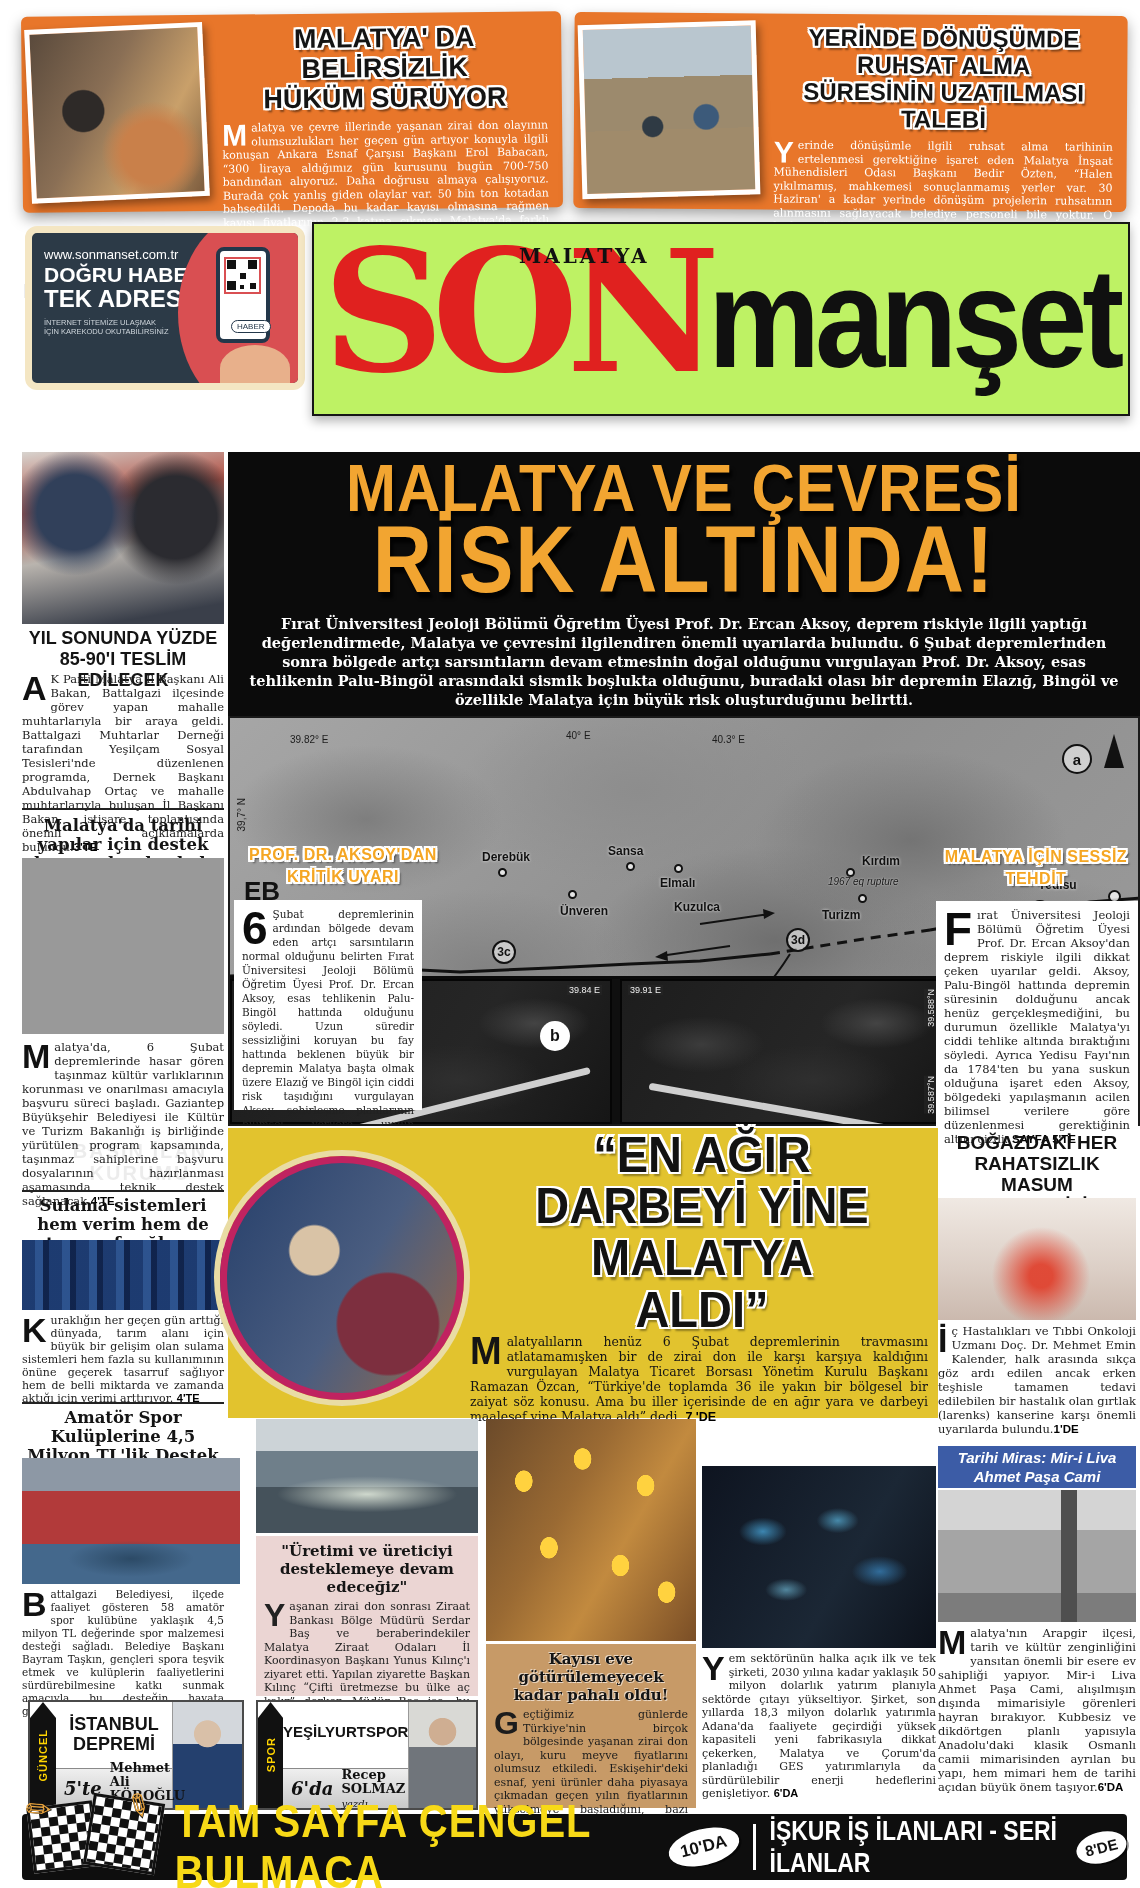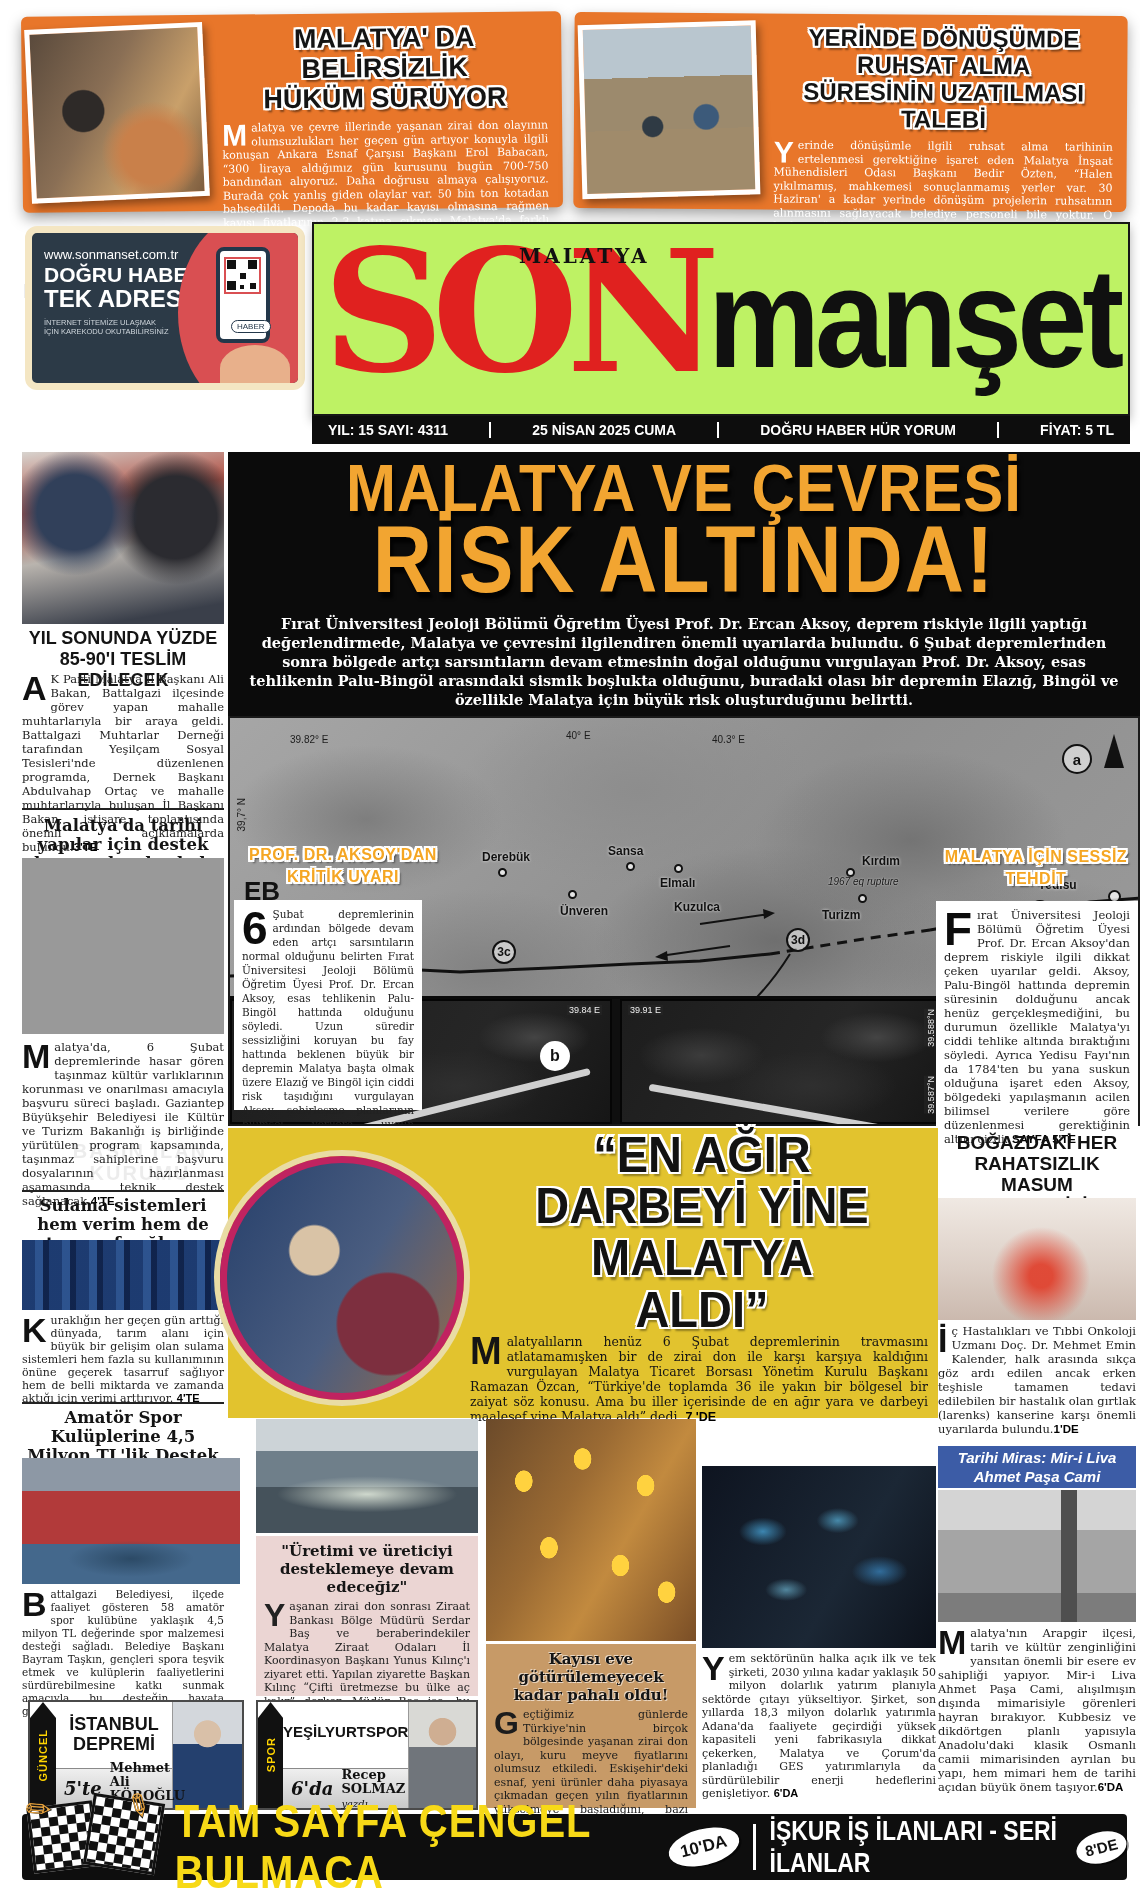--- a/index.html
+++ b/index.html
@@ -82,21 +82,21 @@
       radial-gradient(ellipse 300px 160px at 60% 55%, #6f6f6f, transparent 60%),
       radial-gradient(ellipse 280px 150px at 88% 62%, #7a7a7a, transparent 62%),
       linear-gradient(135deg,#a6a6a6,#8f8f8f 50%,#9c9c9c); }
   .map-lab { position:absolute; font:bold 12px "Liberation Sans",sans-serif; color:#111; text-shadow:0 0 3px rgba(255,255,255,.8); }
   .map-coord { position:absolute; font:10px "Liberation Sans",sans-serif; color:#1c1c1c; }
   .map-dot { position:absolute; width:9px; height:9px; border:2px solid #111; border-radius:50%; background:rgba(255,255,255,.75); }
   .map-circ { position:absolute; width:24px; height:24px; border:2px solid #111; border-radius:50%; background:rgba(255,255,255,.55);
               font:bold 12px/21px "Liberation Sans",sans-serif; text-align:center; color:#111; }
   .map-ital { position:absolute; font:italic 10px "Liberation Sans",sans-serif; color:#161616; text-shadow:0 0 2px rgba(255,255,255,.7); }
   .north { position:absolute; right:14px; top:16px; width:0; height:0; border-left:10px solid transparent; border-right:10px solid transparent; border-bottom:34px solid #111; }
-  .satstrip { position:absolute; left:0; bottom:0; width:712px; height:128px; background:#0f0f0f; border-top:3px solid #0a0a0a; display:flex;align-items:flex-end; }
+  .satstrip { position:absolute; left:0; bottom:0; width:712px; height:148px; background:#0f0f0f; border-top:3px solid #0a0a0a; display:flex;align-items:flex-end; }
   .satpanel { position:relative; height:100%; border:2px solid #050505;
     background:
       radial-gradient(ellipse 90px 40px at 25% 45%, #3c3c3c, transparent 70%),
       radial-gradient(ellipse 120px 50px at 60% 70%, #2f2f2f, transparent 70%),
       radial-gradient(ellipse 80px 36px at 80% 30%, #444, transparent 70%),
       linear-gradient(120deg,#1d1d1d,#262626 60%,#161616); }
   .satpanel.p1 { width:382px; }
   .satpanel.p2 { width:322px; margin-left:8px; }
   .sat-lab { position:absolute; font:9px "Liberation Sans",sans-serif; color:#eee; background:rgba(40,40,40,.5); padding:0 2px; }
   .sat-lab.vert { writing-mode:vertical-rl; transform:rotate(180deg); }
@@ -259,29 +259,20 @@
     <div class="ad-hand"></div>
   </div>
 
   <div class="masthead">
     <div class="logo-line">
       <span class="logo-son">SON</span>
         <span class="logo-manset">manşet</span>
     </div>
     <div class="logo-city">MALATYA</div>
   </div>
-  <div class="infobar">
-    <span>YIL: 15 SAYI: 4311</span>
-    <span class="sep"></span>
-    <span>25 NİSAN 2025 CUMA</span>
-    <span class="sep"></span>
-    <span>DOĞRU HABER  HÜR YORUM</span>
-    <span class="sep"></span>
-    <span>FİYAT: 5 TL</span>
-  </div>
 
   <div class="ph ph-handshake" style="left:22px; top:452px; width:202px; height:172px;"></div>
   <div class="lc-title big" style="top:628px;">YIL SONUNDA YÜZDE 85-90'I TESLİM EDİLECEK</div>
   <div class="lc-body" style="top:672px;">
     <span class="dcap">A</span><span>K Parti Malatya İl Başkanı Ali Bakan, Battalgazi ilçesinde görev yapan mahalle muhtarlarıyla bir araya geldi. Battalgazi Muhtarlar Derneği tarafından Yeşilçam Sosyal Tesisleri'nde düzenlenen programda, Dernek Başkanı Abdulvahap Ortaç ve mahalle muhtarlarıyla buluşan İl Başkanı Bakan, istişare toplantısında önemli açıklamalarda bulundu.</span><span class="ref">3'TE</span>
   </div>
   <div class="lc-rule" style="top:808px;"></div>
 
   <div class="lc-title" style="top:816px;">Malatya'da tarihi yapılar için destek başvuruları başladı</div>
   <div class="ph ph-building" style="left:22px; top:858px; width:202px; height:176px;"></div>

